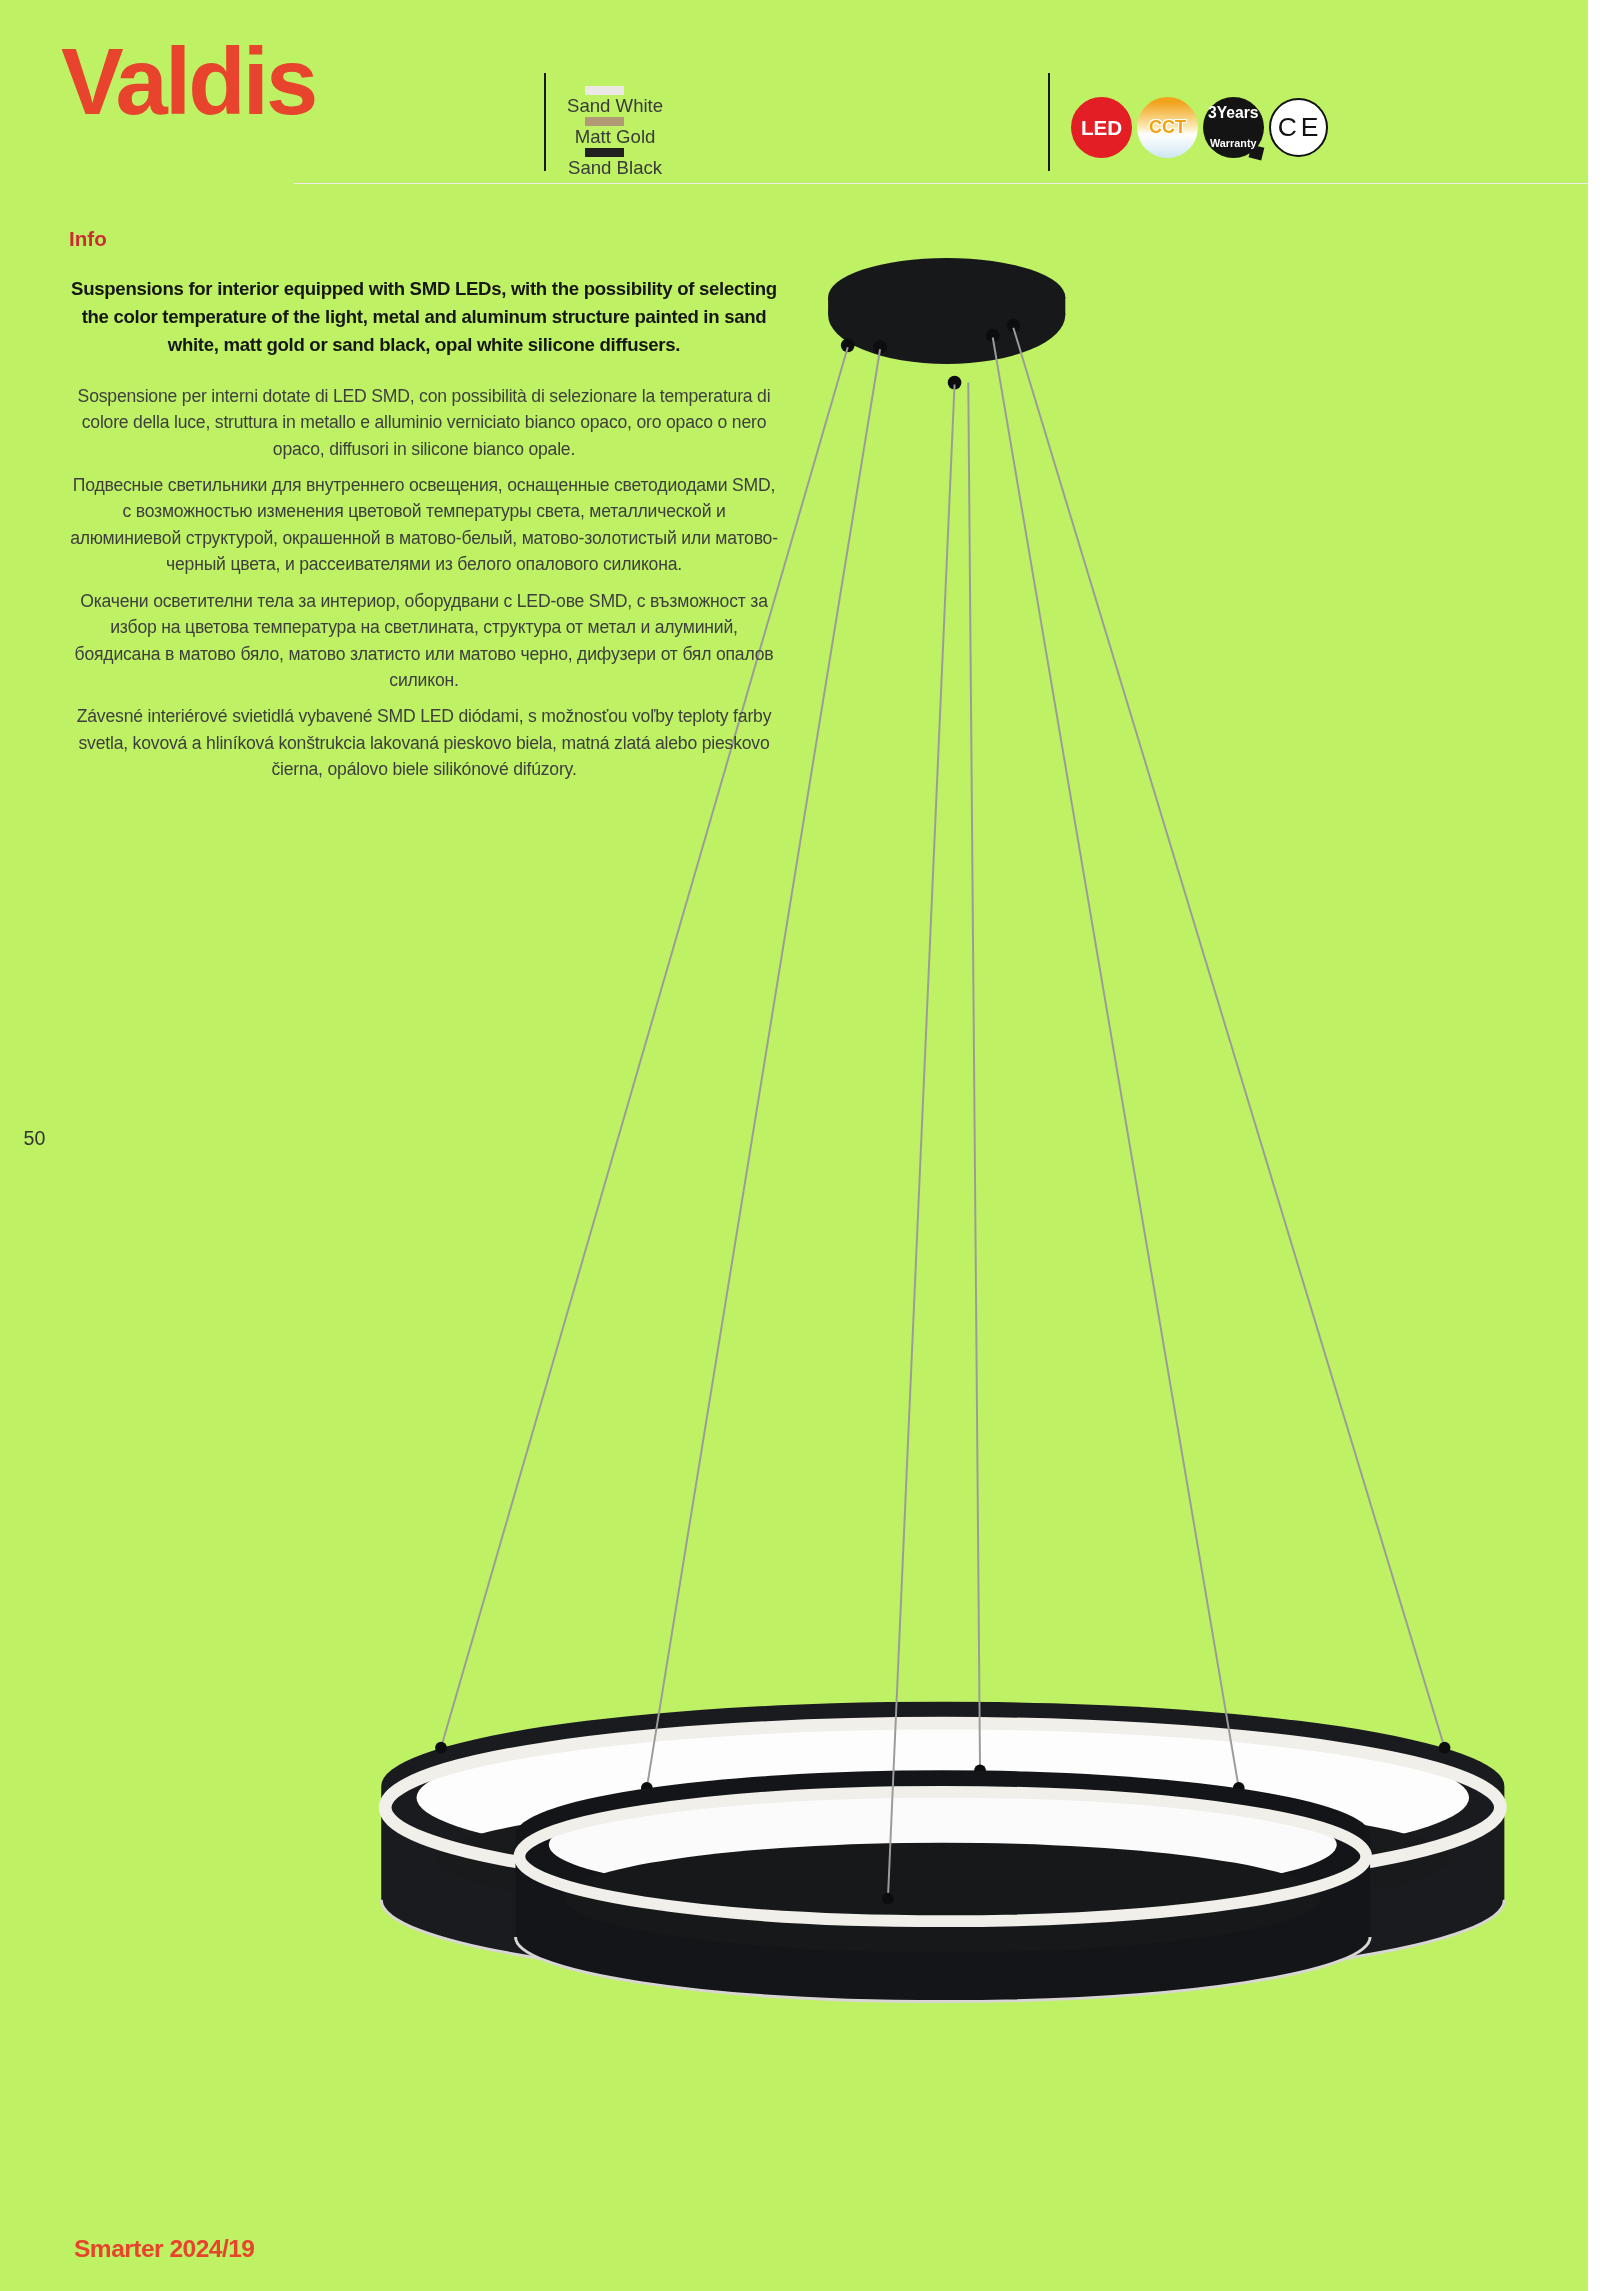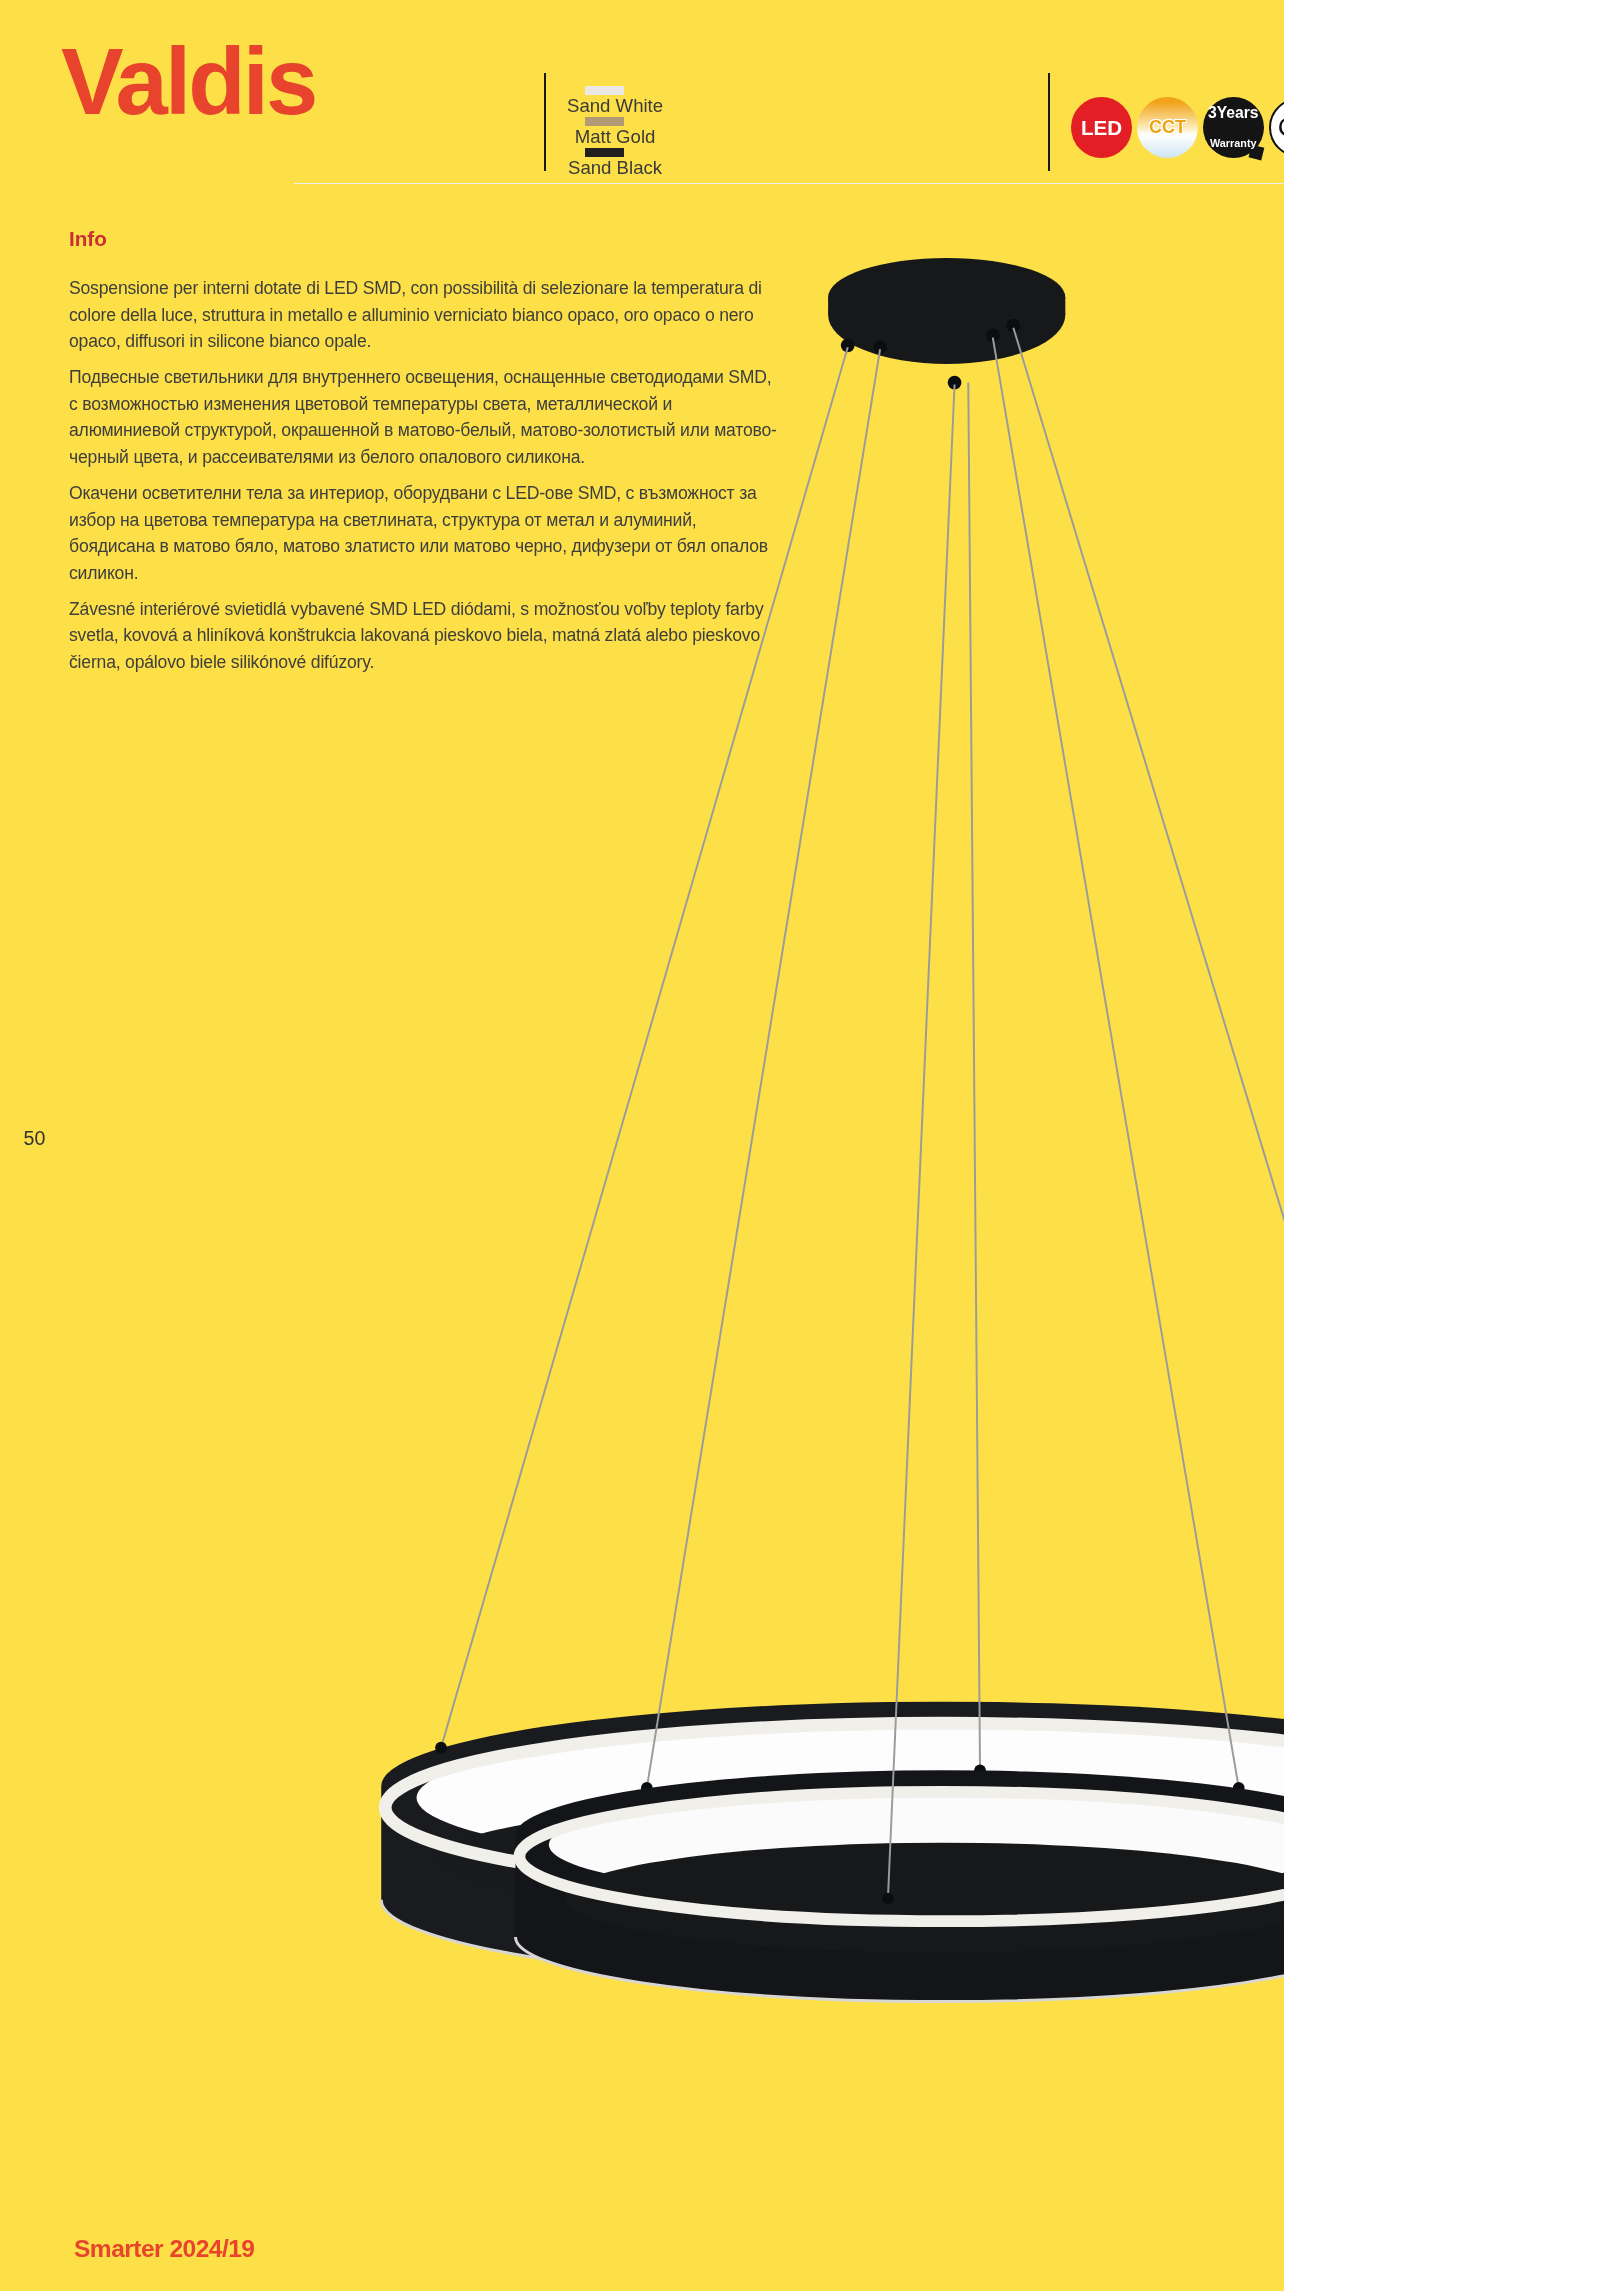--- a/index.html
+++ b/index.html
@@ -1,18 +1,18 @@
 <!DOCTYPE html>
 <html><head>
 <meta charset="utf-8">
 <style>
   html,body{margin:0;padding:0;background:#ffffff;}
   .page{
-    position:relative;width:1284px;height:2292px;background:#fde047;
-    font-family:"Liberation Sans",sans-serif;overflow:hidden;color:#3e3e3e;
+    position:relative;width:1588px;height:2292px;background:#bef264;
+    font-family:"Liberation Sans",sans-serif;overflow:hidden;color:#3e3e3e;text-align:center;
   }
   
   .brand{
     position:absolute;left:61px;top:33px;font-size:94px;font-weight:700;
     letter-spacing:-2.9px;line-height:1.05;color:#e8432c;
   }
   .vdivider{position:absolute;top:73px;width:2px;height:98px;background:#1a1a1a;}
   .vdivider.d1{left:544px;}
   .vdivider.d2{left:1048px;}
   .finishes{position:absolute;left:567px;top:86px;}
@@ -143,20 +143,21 @@
 
     <g>
       <line x1="974" y1="392" x2="906" y2="1937" stroke="#9b9b9b" stroke-width="2"></line>
       <circle cx="906" cy="1937" r="6" fill="#0c0d0f"></circle>
     </g>
   </svg>
 
   <div class="info-heading">Info</div>
 
   <div class="info-col">
+    <p class="desc-en">Suspensions for interior equipped with SMD LEDs, with the possibility of selecting the color temperature of the light, metal and aluminum structure painted in sand white, matt gold or sand black, opal white silicone diffusers.</p>
     <p class="para">Sospensione per interni dotate di LED SMD, con possibilità di selezionare la temperatura di colore della luce, struttura in metallo e alluminio verniciato bianco opaco, oro opaco o nero opaco, diffusori in silicone bianco opale.</p>
     <p class="para">Подвесные светильники для внутреннего освещения, оснащенные светодиодами SMD, с возможностью изменения цветовой температуры света, металлической и алюминиевой структурой, окрашенной в матово-белый, матово-золотистый или матово-черный цвета, и рассеивателями из белого опалового силикона.</p>
     <p class="para">Окачени осветителни тела за интериор, оборудвани с LED-ове SMD, с възможност за избор на цветова температура на светлината, структура от метал и алуминий, боядисана в матово бяло, матово златисто или матово черно, дифузери от бял опалов силикон.</p>
     <p class="para">Závesné interiérové svietidlá vybavené SMD LED diódami, s možnosťou voľby teploty farby svetla, kovová a hliníková konštrukcia lakovaná pieskovo biela, matná zlatá alebo pieskovo čierna, opálovo biele silikónové difúzory.</p>
   </div>
 
   <div class="page-number">50</div>
   <div class="footer-edition">Smarter 2024/19</div>
 
 </div>

